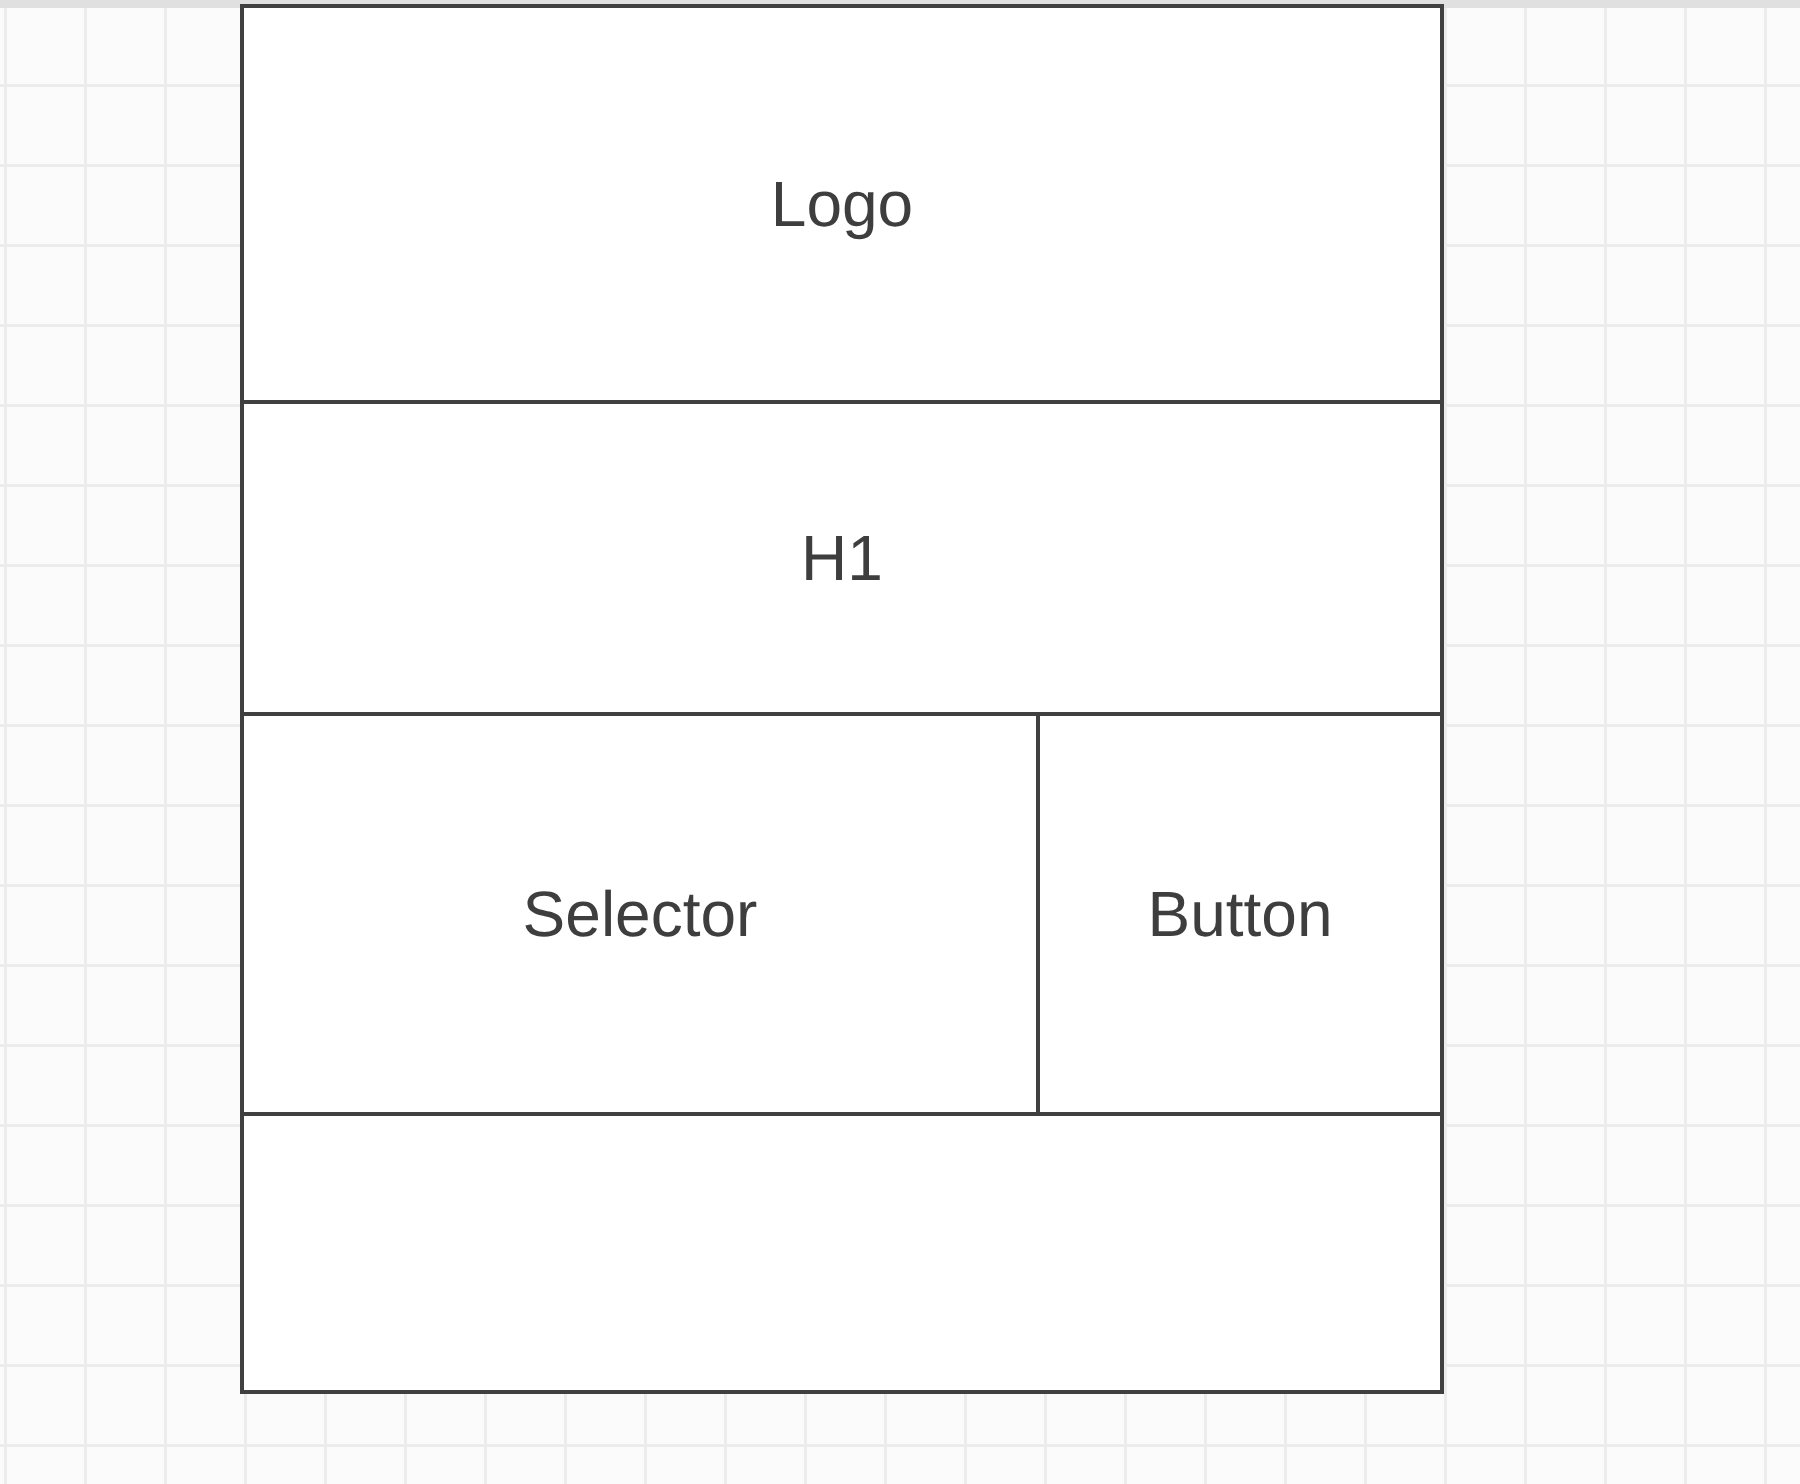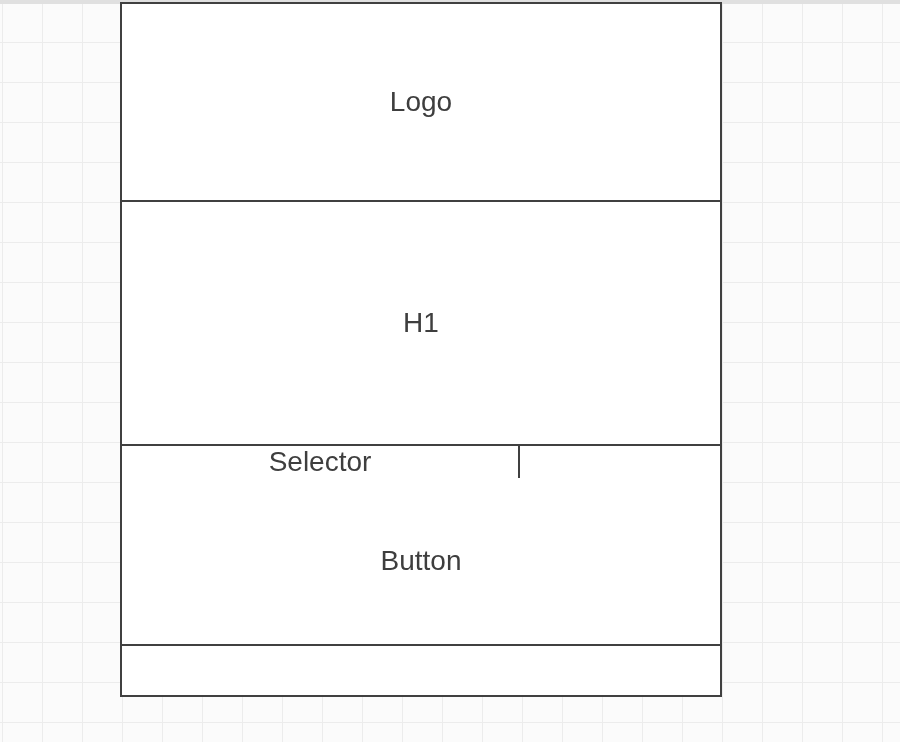--- a/index.html
+++ b/index.html
@@ -58,44 +58,44 @@
     display: flex;
     align-items: center;
     justify-content: center;
   }
 
   .sec-logo {
     height: 198px;
     border-bottom: 2px solid #404040;
   }
   .sec-h1 {
-    height: 244px;
+    height: 156px;
     border-bottom: 2px solid #404040;
   }
   .mid-row {
     height: 200px;
     box-sizing: border-box;
     border-bottom: 2px solid #404040;
     display: flex;
-    flex-direction: column;
+    flex-direction: row;
   }
   .sec-selector {
     width: 398px;
     border-right: 2px solid #404040;
   }
   .sec-button {
     flex: 1;
     text-align: right;
   }
   .sec-footer {
     flex: 1;
   }
 
   .shape-label {
-    font-size: 28px;
+    font-size: 32px;
     line-height: 1.15;
     color: #3e3e3e;
     white-space: nowrap;
     user-select: none;
   }
 </style>
 </head>
 <body>
 
 <div class="canvas">

